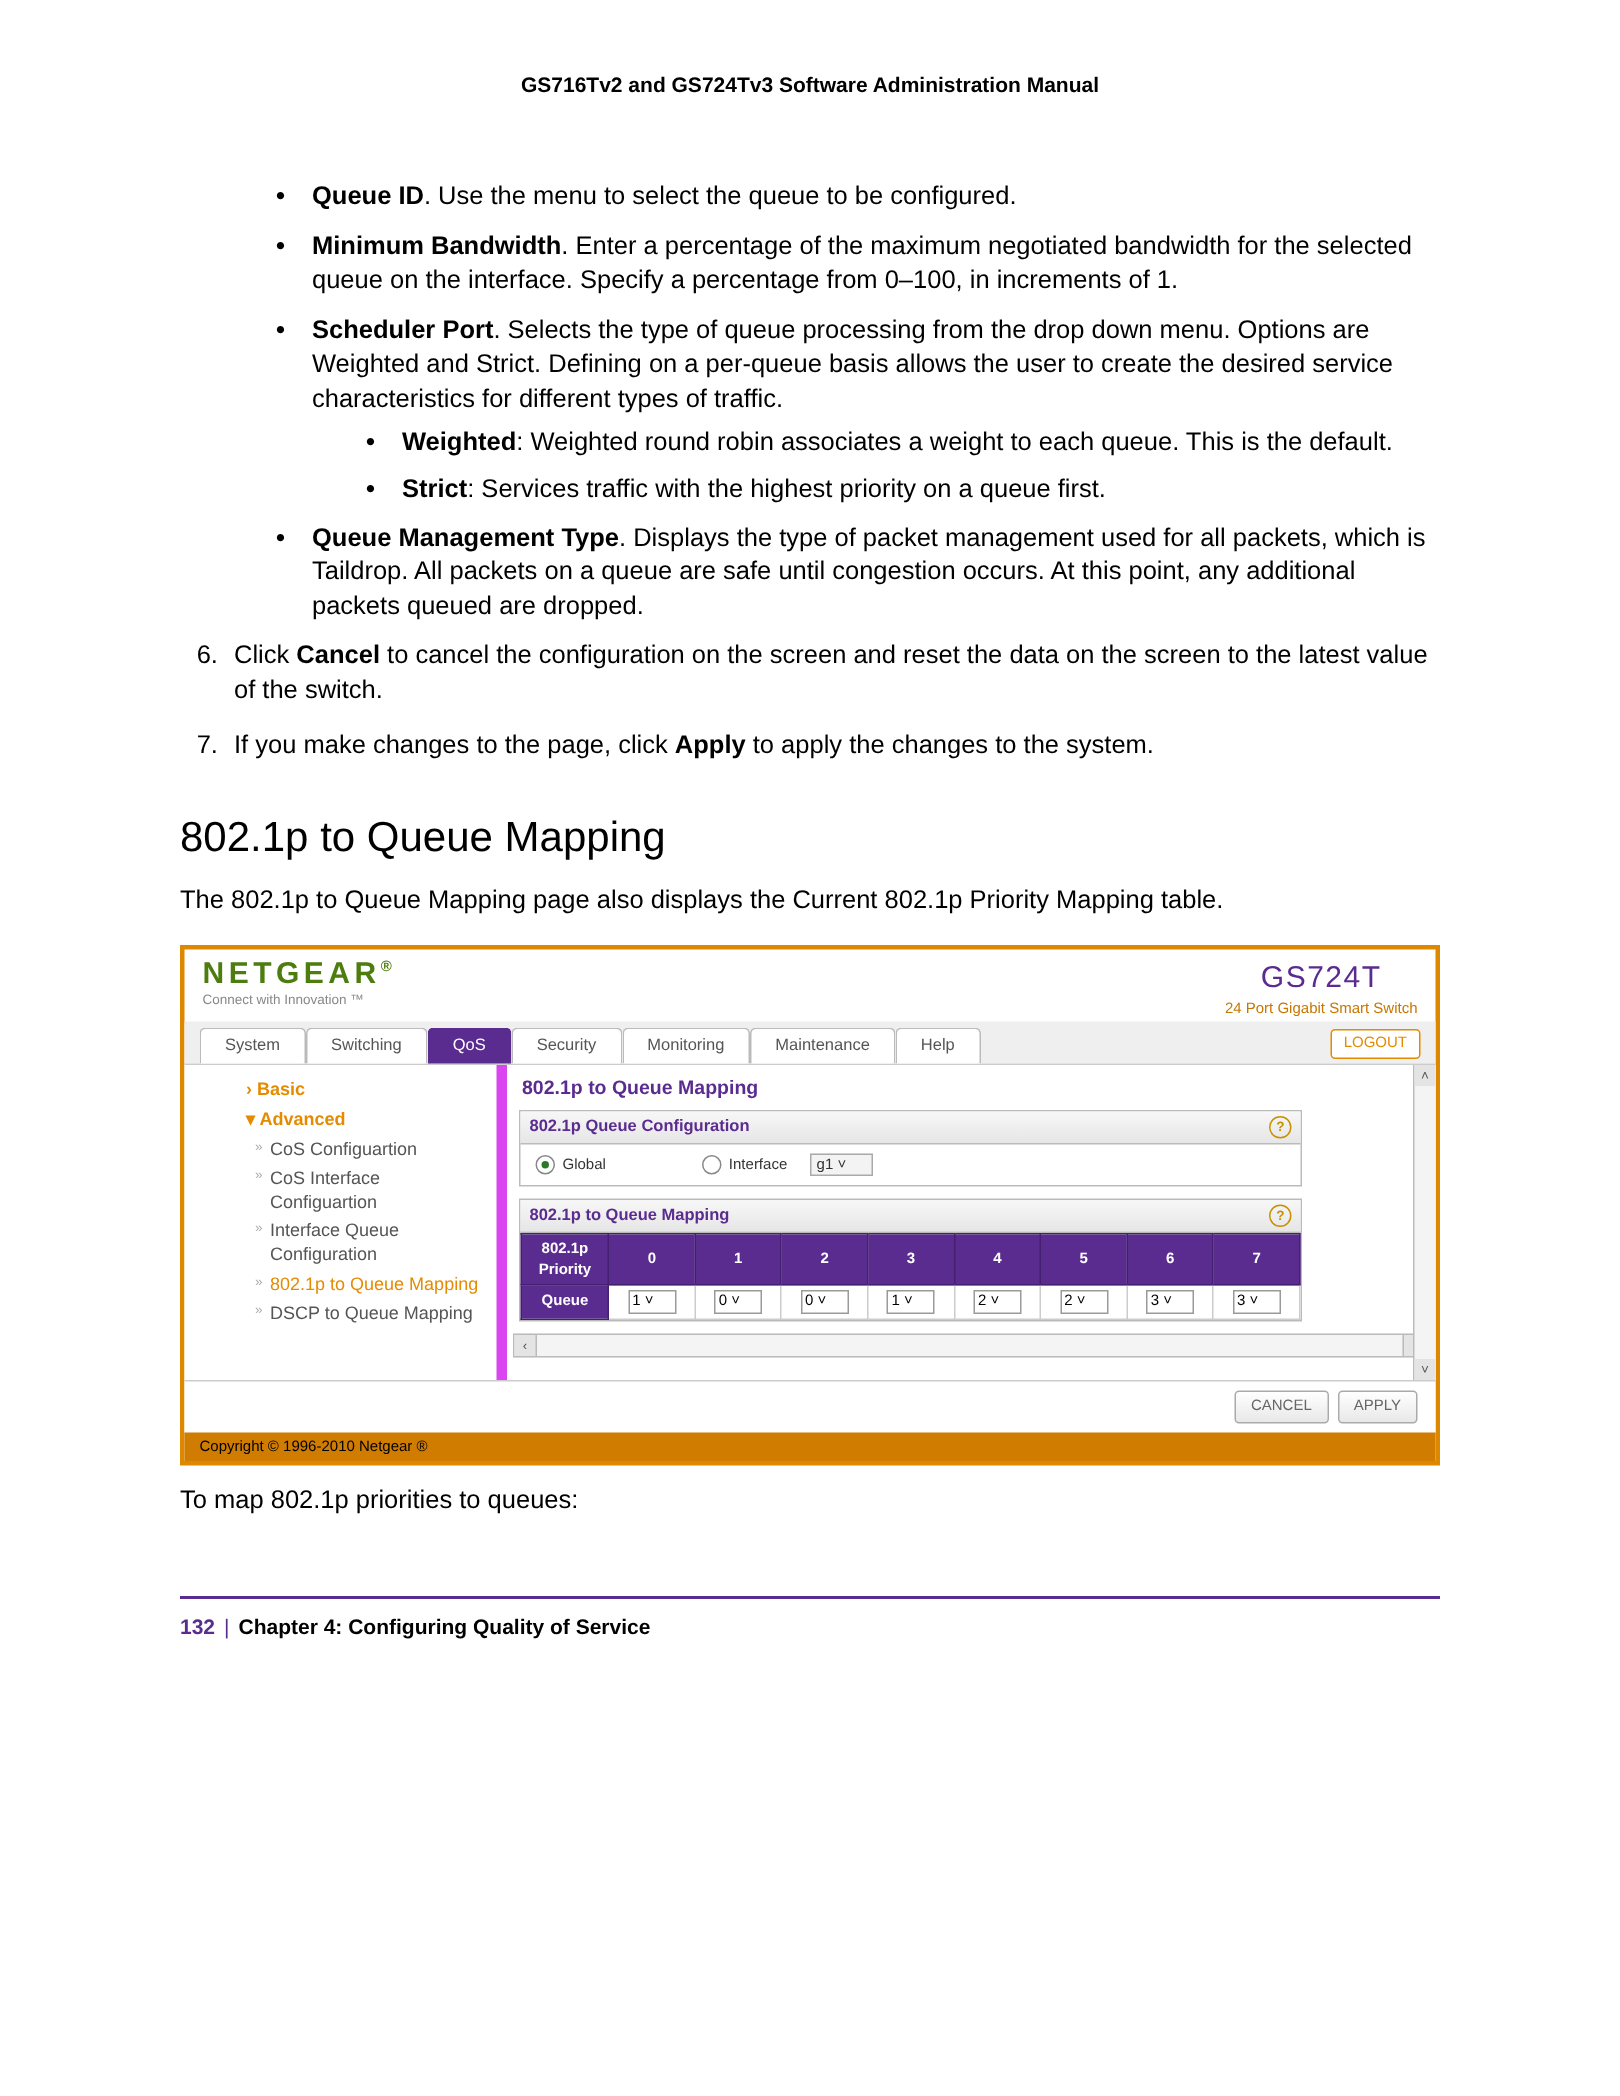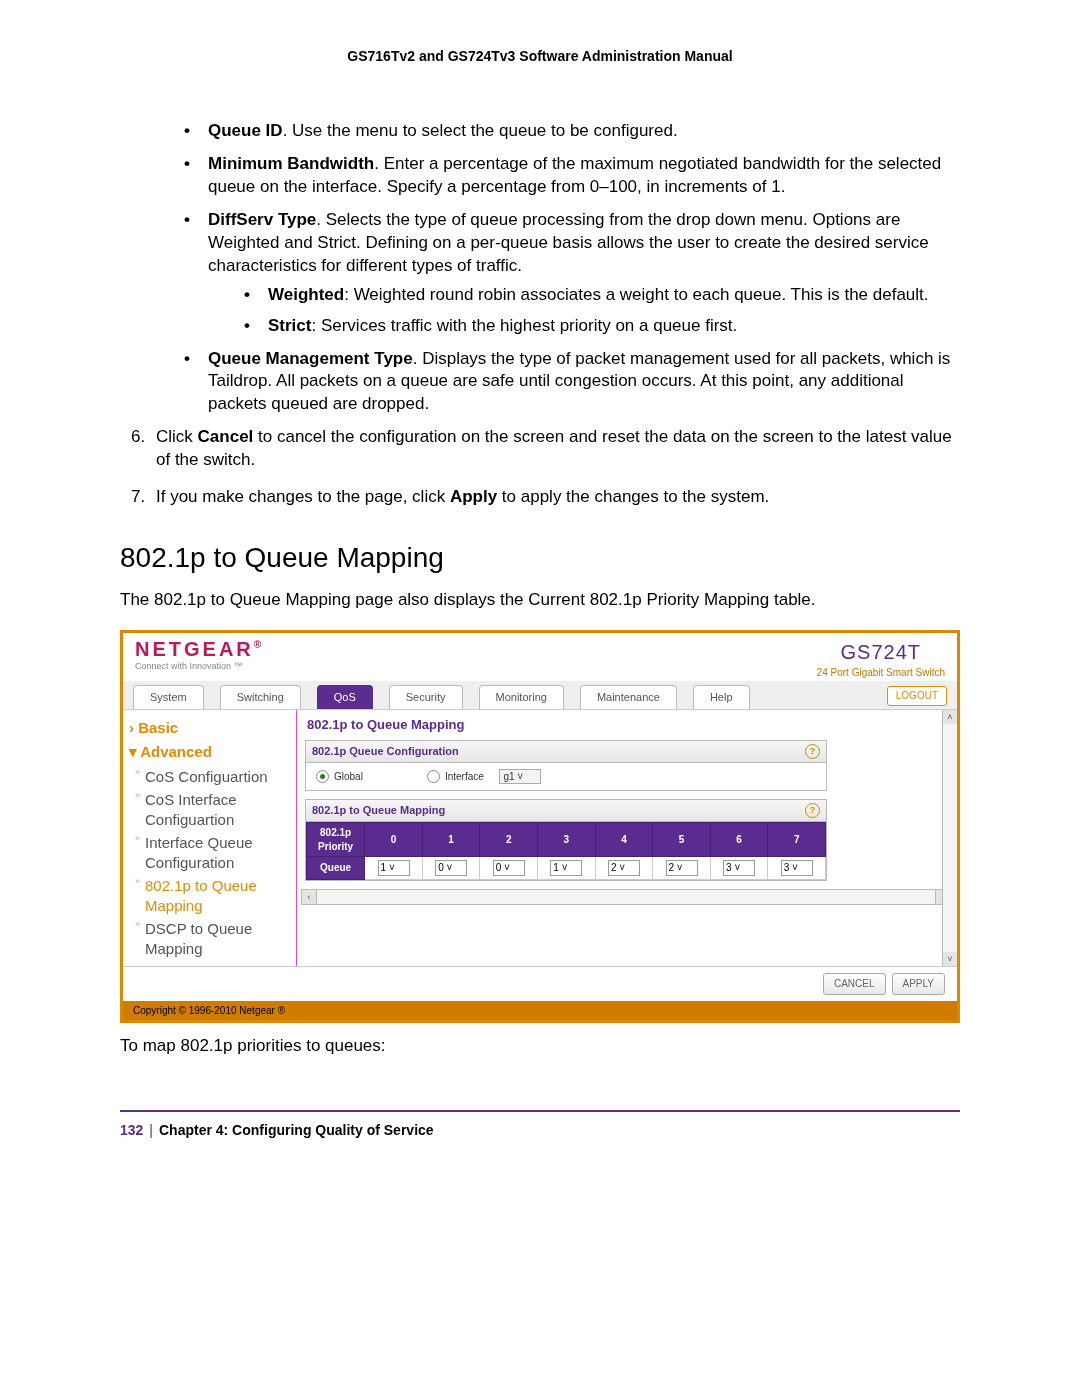--- a/index.html
+++ b/index.html
@@ -13,36 +13,36 @@
   ul.b2{list-style:none;padding:0;margin:6px 0 6px 36px;}
   ul.b2>li{position:relative;padding-left:24px;margin:0 0 8px 0;}
   ol.steps{margin:10px 0 0 30px;padding:0;}
   ol.steps>li{padding-left:6px;margin:0 0 14px 0;}
   b{font-weight:bold;}
   h2.sec{font-size:28px;font-weight:normal;margin:30px 0 12px 0;color:#000;}
   .nav-path b{font-weight:bold;}
   
   .ui{border:3px solid #de8800;margin:18px 0 12px 0;font-size:11px;background:#fff;}
   .ui-top{display:flex;justify-content:space-between;align-items:flex-start;padding:6px 12px 2px 12px;}
-  .brand{color:#be185d;font-weight:bold;font-size:20px;letter-spacing:3px;line-height:1;}
+  .brand{color:#4d7c0f;font-weight:bold;font-size:20px;letter-spacing:3px;line-height:1;}
   .brand sup{font-size:10px;letter-spacing:0;}
   .tag{color:#888;font-size:9px;letter-spacing:0;display:block;}
   .model{text-align:center;}
   .model .m{color:#5b2c8f;font-size:20px;font-weight:normal;letter-spacing:1px;}
   .model .sub{color:#c77700;font-size:10px;display:block;}
-  .ui-tabs{background:#efefef;padding:4px 10px 0 10px;display:flex;align-items:flex-end;gap:16px;border-bottom:0;}
+  .ui-tabs{background:#efefef;padding:4px 10px 0 10px;display:flex;align-items:flex-end;gap:0;border-bottom:0;}
   .ui-tab{background:#fff;border:1px solid #bbb;border-bottom:none;border-radius:4px 4px 0 0;padding:4px 16px;font-size:11px;color:#555;}
   .ui-tab.active{background:#5b2c8f;color:#fff;border-color:#5b2c8f;}
   .logout{margin-left:auto;border:1px solid #e58b00;color:#e58b00;border-radius:3px;padding:2px 8px;font-size:10px;background:#fff;align-self:center;margin-bottom:3px;}
   .ui-subtabs{background:#3a1d5e;color:#fff;padding:4px 14px;font-size:10px;}
   .ui-subtabs span{margin-right:4px;}
   .ui-subtabs .sep{color:#9a7cc0;margin:0 3px;}
   .ui-subtabs .act{color:#de8800;}
   .ui-body{display:flex;background:#fff;border-top:1px solid #ccc;}
-  .nav{width:165px;border-right:1px solid #d946ef;padding:6px 4px;background:#fff;font-size:15px;}
+  .nav{width:165px;border-right:7px solid #d946ef;padding:6px 4px;background:#fff;font-size:12px;margin-left:35px;}
   .nav .grp{color:#e58b00;font-weight:bold;padding:2px 2px;}
   .nav .grp.g{color:#e58b00;}
   .nav .grp-children{margin-left:8px;}
   .nav .item{color:#555;padding:2px 2px 2px 10px;position:relative;line-height:1.3;}
   .nav .item:before{content:"»";position:absolute;left:0;top:2px;color:#aaa;font-size:9px;}
   .nav .item.active{color:#e58b00;}
   .main{flex:1;position:relative;padding:6px 4px 4px 8px;min-height:200px;}
   .main h3{color:#5b2c8f;font-size:13px;font-weight:bold;margin:0 0 6px 2px;}
   .panel{border:1px solid #bbb;margin:0 0 8px 0;width:520px;}
   .panel-hdr{background:linear-gradient(#f7f7f7,#e6e6e6);border-bottom:1px solid #bbb;color:#5b2c8f;font-weight:bold;font-size:11px;padding:3px 6px;display:flex;justify-content:space-between;align-items:center;}
@@ -78,21 +78,21 @@
 </head>
 <body>
 
 <div class="page">
   <div class="hdr">GS716Tv2 and GS724Tv3 Software Administration Manual</div>
 
   <div class="body-text">
     <ul class="b1">
       <li><b>Queue ID</b><span>. Use the menu to select the queue to be configured.</span></li>
       <li><b>Minimum Bandwidth</b><span>. Enter a percentage of the maximum negotiated bandwidth for the selected queue on the interface. Specify a percentage from 0–100, in increments of 1.</span></li>
-      <li><b>DiffServ Type</b><span>. Selects the type of queue processing from the drop down menu. Options are Weighted and Strict. Defining on a per-queue basis allows the user to create the desired service characteristics for different types of traffic.</span>
+      <li><b>Scheduler Port</b><span>. Selects the type of queue processing from the drop down menu. Options are Weighted and Strict. Defining on a per-queue basis allows the user to create the desired service characteristics for different types of traffic.</span>
         <ul class="b2">
           <li><b>Weighted</b><span>: Weighted round robin associates a weight to each queue. This is the default.</span></li>
           <li><b>Strict</b><span>: Services traffic with the highest priority on a queue first.</span></li>
         </ul>
       </li>
       <li><b>Queue Management Type</b><span>. Displays the type of packet management used for all packets, which is Taildrop. All packets on a queue are safe until congestion occurs. At this point, any additional packets queued are dropped.</span></li>
     </ul>
 
     <ol class="steps" start="6">
       <li><span>Click </span><b>Cancel</b><span> to cancel the configuration on the screen and reset the data on the screen to the latest value of the switch.</span></li>

